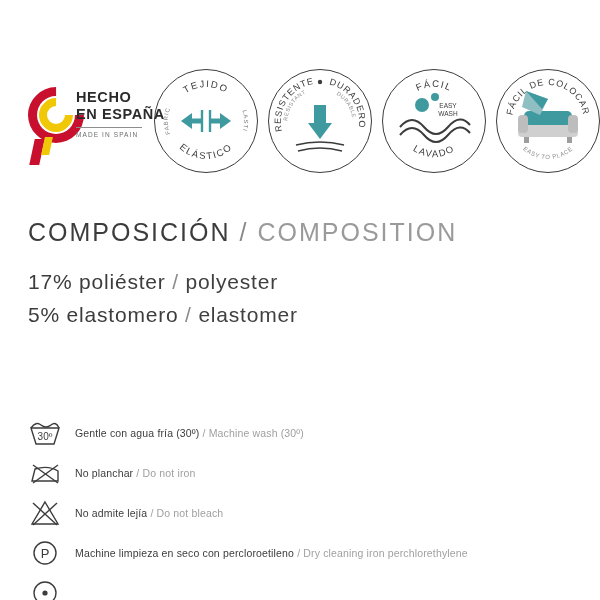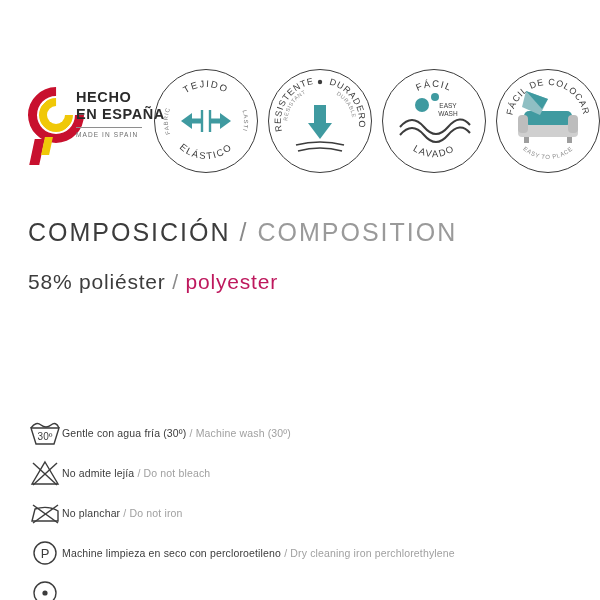--- a/index.html
+++ b/index.html
@@ -150,33 +150,34 @@
     width: 540px;
   }
   .comp-line {
     font-size: 21px;
     letter-spacing: 0.8px;
     color: #3c3c3c;
     line-height: 33px;
     white-space: nowrap;
   }
   .comp-line .sep { color: #8a8a8a; }
-  .comp-line .en { color: #be185d; }
+  .comp-line .en { color: #404040; }
 
   
   .care {
     position: absolute;
     left: 28px;
     top: 381px;
     width: 545px;
   }
   .care-row {
     display: flex;
     align-items: center;
     height: 40px;
+    gap: 13px;
   }
   .care-icon {
     flex: 0 0 34px;
     width: 34px;
     height: 30px;
     position: relative;
   }
   .care-text {
     font-size: 10.5px;
     color: #3c3c3c;
@@ -334,23 +335,28 @@
   </div>
 
   <div class="composition">
     <span>COMPOSICIÓN</span>
     <span class="sep">/</span>
     <span class="en">COMPOSITION</span>
   </div>
 
   <div class="comp-lines">
     <div class="comp-line">
-      <span>58% poliéster</span>
+      <span>17% poliéster</span>
       <span class="sep">/</span>
       <span class="en">polyester</span>
+    </div>
+    <div class="comp-line">
+      <span>5% elastomero</span>
+      <span class="sep">/</span>
+      <span class="en">elastomer</span>
     </div>
   </div>
 
   <div class="care">
 
     <div class="care-row">
       <div class="care-icon">
         <svg viewBox="0 0 34 30" width="34" height="30">
           <path d="M 3,10 L 31,10 L 26,26 L 8,26 Z" fill="none" stroke="#3c3c3c" stroke-width="1.4"></path>
           <path d="M 3,10 Q 8,3 13,7 Q 18,11 23,7 Q 28,3 31,10" fill="none" stroke="#3c3c3c" stroke-width="1.4"></path>
@@ -360,44 +366,44 @@
       <div class="care-text">
         <span>Gentle con agua fría (30º)</span>
         <span class="sep">/</span>
         <span class="en">Machine wash (30º)</span>
       </div>
     </div>
 
     <div class="care-row">
       <div class="care-icon">
         <svg viewBox="0 0 34 30" width="34" height="30">
+          <path d="M 4,23 L 7,11 Q 20,7 30,13 L 30,23 Z" fill="none" stroke="#3c3c3c" stroke-width="1.4"></path>
+          <line x1="5" y1="7" x2="30" y2="25" stroke="#3c3c3c" stroke-width="1.4"></line>
+          <line x1="30" y1="7" x2="5" y2="25" stroke="#3c3c3c" stroke-width="1.4"></line>
+        </svg>
+      </div>
+      <div class="care-text">
+        <span>No planchar</span>
+        <span class="sep">/</span>
+        <span class="en">Do not iron</span>
+      </div>
+    </div>
+
+    <div class="care-row">
+      <div class="care-icon">
+        <svg viewBox="0 0 34 30" width="34" height="30">
           <path d="M 17,4 L 30,26 L 4,26 Z" fill="none" stroke="#3c3c3c" stroke-width="1.4"></path>
           <line x1="5" y1="5" x2="29" y2="27" stroke="#3c3c3c" stroke-width="1.4"></line>
           <line x1="29" y1="5" x2="5" y2="27" stroke="#3c3c3c" stroke-width="1.4"></line>
         </svg>
       </div>
       <div class="care-text">
         <span>No admite lejía</span>
         <span class="sep">/</span>
         <span class="en">Do not bleach</span>
-      </div>
-    </div>
-
-    <div class="care-row">
-      <div class="care-icon">
-        <svg viewBox="0 0 34 30" width="34" height="30">
-          <path d="M 4,23 L 7,11 Q 20,7 30,13 L 30,23 Z" fill="none" stroke="#3c3c3c" stroke-width="1.4"></path>
-          <line x1="5" y1="7" x2="30" y2="25" stroke="#3c3c3c" stroke-width="1.4"></line>
-          <line x1="30" y1="7" x2="5" y2="25" stroke="#3c3c3c" stroke-width="1.4"></line>
-        </svg>
-      </div>
-      <div class="care-text">
-        <span>No planchar</span>
-        <span class="sep">/</span>
-        <span class="en">Do not iron</span>
       </div>
     </div>
 
     <div class="care-row">
       <div class="care-icon">
         <svg viewBox="0 0 34 30" width="34" height="30">
           <circle cx="17" cy="15" r="11" fill="none" stroke="#3c3c3c" stroke-width="1.4"></circle>
           <text x="17" y="20" font-family="Liberation Sans, sans-serif" font-size="13" fill="#3c3c3c" text-anchor="middle">P</text>
         </svg>
       </div>

